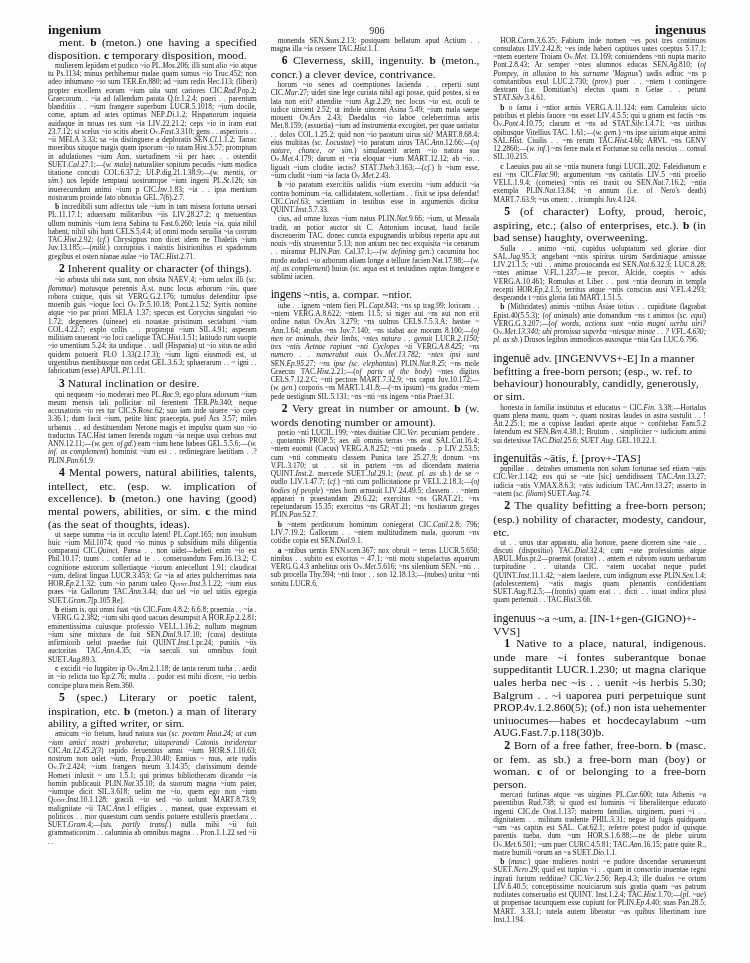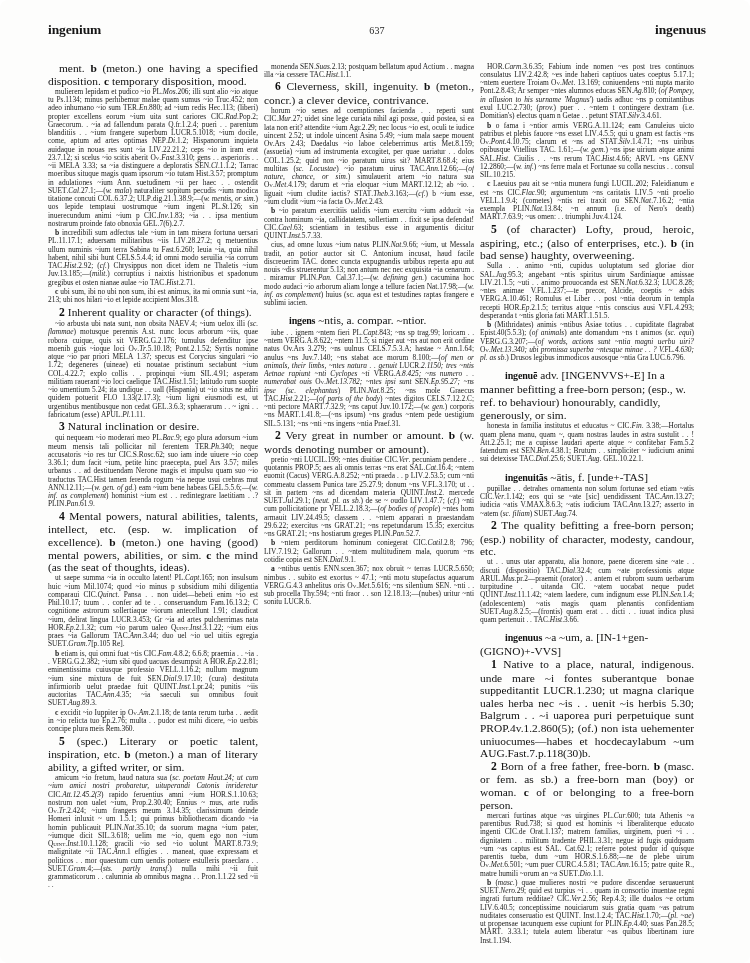--- a/index.html
+++ b/index.html
@@ -49,26 +49,26 @@
     letter-spacing: 0.2px;
     position: absolute;
     left: 50%;
     transform: translateX(-50%);
     top: 3px;
   }
 
   
   .columns {
     position: absolute;
-    top: 62px;
+    top: 36px;
     left: 48px;
     width: 658px;
     height: 902px;
     display: flex;
-    gap: 6px;
+    gap: 14px;
   }
   .col {
     width: 210px;
     height: 902px;
     overflow: hidden;
     position: relative;
   }
   .col.col-3 { width: 214px; }
 
   
@@ -99,24 +99,23 @@
 
   .b { font-weight: bold; }
   .i { font-style: italic; }
   
   .sc {
     font-variant: small-caps;
     font-style: normal;
   }
 
   .headword {
-    font-weight: bold;
-    font-size: 10px;
+    font-weight: normal;
+    font-size: 12px;
     letter-spacing: -0.15px;
-    margin-left: 25px;
   }
   .entry-head {
     font-size: 11.4px;
     line-height: 12.8px;
     margin-top: 7px;
     margin-bottom: 0;
   }
   .sensenum {
     font-weight: bold;
     font-size: 11.6px;
@@ -126,30 +125,29 @@
     font-size: 7.6px;
   }
 </style>
 </head>
 <body>
 
 <div class="page">
 
   <div class="running-head">
     <span class="rh-left">ingenium</span>
-    <span class="rh-center">637</span>
+    <span class="rh-center">906</span>
     <span class="rh-right">ingenuus</span>
   </div>
 
   <div class="columns">
     <div class="col col-1">
         <p class="def sense">ment. <span class="b">b</span> (meton.) one having a specified disposition. <span class="b">c</span> temporary disposition, mood.</p>
         <p class="cit">mulierem lepidam et pudico ~io <span class="sc">PL</span>.<span class="i">Mos</span>.206; illi sunt alio ~io atque tu Ps.1134; minus perhibemur malae quam sumus ~io Truc.452; non adeo inhumano ~io sum <span class="sc">TER</span>.<span class="i">En</span>.880; ad ~ium redis Hec.113; (liberi) propter excellens eorum ~ium uita sunt cariores <span class="sc">CIC</span>.<span class="i">Rad</span>.Pop.2; Graecorum. . ~ia ad fallendum parata Q.fr.1.2.4; pueri . . parentum blanditiis . . ~ium frangere superbum <span class="sc">LUCR</span>.5.1018; ~ium docile, come, aptum ad artes optimas <span class="sc">NEP</span>.<span class="i">Di</span>.1.2; Hispanorum inquieta auidaque in nouas res sunt ~ia <span class="sc">LIV</span>.22.21.2; ceps ~io in iram erat 23.7.12; si scelus ~io scitis aberit <span class="sc">Ov</span>.<span class="i">Fast</span>.3.310; gens . . asperioris . . ~ii <span class="sc">MELA</span> 3.33; sa ~ia distinguere a deploratis <span class="sc">SEN</span>.<span class="i">Cl</span>.1.1.2; Tarrac moeribus situque magis quam ipsorum ~io tutam Hist.3.57; promptum in adulationes ~ium Ann. suetudinem ~ii per haec . . ostendit <span class="sc">SUET</span>.<span class="i">Cal</span>.27.1;—(<span class="i">w. mala</span>) naturaliter sopitum pecudis ~ium modica titatione concuti <span class="sc">COL</span>.6.37.2; <span class="sc">ULP</span>.dig.21.1.38.9;—(<span class="i">w. mentis, or sim.</span>) uos lepide temptaui uostrumque ~ium ingeni <span class="sc">PL</span>.<span class="i">St</span>.126; sin inuerecundum animi ~ium p <span class="sc">CIC</span>.<span class="i">Inv</span>.1.83; ~ia . . ipsa mentium nostrarum proinde fato obnoxia <span class="sc">GEL</span>.7(6).2.7.</p>
         <p class="cit"><span class="sensenum-sm">b</span> incredibili sum adfectus tale ~ium in tam misera fortuna uersari <span class="sc">PL</span>.11.17.1; aduersam militaribus ~iis <span class="sc">LIV</span>.28.27.2; q metuentius ullum numinis ~ium terra Sabina tu Fast.6.260; leuia ~ia, quia nihil habent, nihil sibi hunt <span class="sc">CELS</span>.5.4.4; id omni modo seruilia ~ia corrum <span class="sc">TAC</span>.<span class="i">Hist</span>.2.92; (<span class="i">cf.</span>) Chrysippus non dicet idem ne Thaletis ~ium Juv.13.185;—(<span class="i">milit.</span>) corruptius i naixtis histrionibus et spadonum gregibus et osten nianae aulae ~io <span class="sc">TAC</span>.<span class="i">Hist</span>.2.71.</p>
-        <p class="cit"><span class="sensenum-sm">c</span> ubi sum, ibi no ubi non sum, ibi est animus, ita mi omnia sunt ~ia, 213; ubi nos hilari ~io et lepide accipient Mos.318.</p>
         <p class="def sense"><span class="sensenum">2</span> Inherent quality or character (of things).</p>
         <p class="cit">~io arbusta ubi nata sunt, non obsita <span class="sc">NAEV</span>.4; ~ium uelox illi (<span class="i">sc. flammae</span>) motusque perennis A.st. nunc locus arborum ~iis, quae robora cuique, quis sit <span class="sc">VERG</span>.G.2.176; tumulus defenditur ipse moenib guis ~ioque loci <span class="sc">Ov</span>.<span class="i">Tr</span>.5.10.18; Pont.2.1.52; Syrtis nomine atque ~io par priori <span class="sc">MELA</span> 1.37; specus est Corycius singulari ~io 1.72; degeneres (uineae) eti nouatae pristinum sectabunt ~ium <span class="sc">COL</span>.4.22.7; explo collis . . propinqui ~ium <span class="sc">SIL</span>.4.91; asperam militiam rauerant ~io loci caelique <span class="sc">TAC</span>.<span class="i">Hist</span>.1.51; latitudo rum suopte ~io umentium 5.24; ita undique . . uall (Hispania) ut ~io situs ne adiri quidem potuerit <span class="sc">FLO</span> 1.33(2.17.3); ~ium ligni eiusmodi est, ut urgentibus mentibusque non cedat <span class="sc">GEL</span>.3.6.3; sphaerarum . . ~ igni . . fabricatum (esse) <span class="sc">APUL</span>.<span class="i">Pl</span>.1.11.</p>
         <p class="def sense"><span class="sensenum">3</span> Natural inclination or desire.</p>
         <p class="cit">qui nequeam ~io moderari meo <span class="sc">PL</span>.<span class="i">Bac</span>.9; ego plura adorsum ~ium meum mensis tali pollicitar nil ferentem <span class="sc">TER</span>.<span class="i">Ph</span>.340; neque accusatoris ~io res tur <span class="sc">CIC</span>.S.Rosc.62; suo iam inde uiuere ~io coep 3.36.1; dum facit ~ium, petite hinc praecepta, puel Ars 3.57; miles urbanus . . ad destituendam Nerone magis et impulsu quam suo ~io traductus <span class="sc">TAC</span>.Hist tamen ferenda rogum ~ia neque usui crebras mut <span class="sc">ANN</span>.12.11;—(<span class="i">w. gen. of gd.</span>) eam ~ium bene habeas <span class="sc">GEL</span>.5.5.6;—(<span class="i">w. inf. as complement</span>) hominist ~ium est . . redintegrare laetitiam . .? <span class="sc">PLIN</span>.<span class="i">Pan</span>.61.9.</p>
         <p class="def sense"><span class="sensenum">4</span> Mental powers, natural abilities, talents, intellect, etc. (esp. w. implication of excellence). <span class="b">b</span> (meton.) one having (good) mental powers, abilities, or sim. <span class="b">c</span> the mind (as the seat of thoughts, ideas).</p>
         <p class="cit">ut saepe summa ~ia in occulto latent! <span class="sc">PL</span>.<span class="i">Capt</span>.165; non insulsum huic ~ium Mil.1074; quod ~io minus p subsidium mihi diligentia comparaui <span class="sc">CIC</span>.<span class="i">Quinct</span>. Pansa . . non uidet—bebeti enim ~io est Phil.10.17; tuum . . confer ad te . . conseruandum Fam.16.13.2; C cognitione astrorum sollertiaque ~iorum antecellunt 1.91; claudicat ~ium, delirat lingua <span class="sc">LUCR</span>.3.453; Gr ~ia ad artes pulcherrimas nata <span class="sc">HOR</span>.<span class="i">Ep</span>.2.1.32; cum ~io parum ualeo <span class="sc">Quint</span>.<span class="i">Inst</span>.3.1.22; ~ium eius praes ~ia Gallorum <span class="sc">TAC</span>.<span class="i">Ann</span>.3.44; duo uel ~io uel uitiis egregia <span class="sc">SUET</span>.<span class="i">Gram</span>.7[p.105 Re].</p>
         <p class="cit"><span class="sensenum-sm">b</span> etiam is, qui omni fuat ~tis <span class="sc">CIC</span>.<span class="i">Fam</span>.4.8.2; 6.6.8; praemia . . ~ia . . <span class="sc">VERG</span>.G.2.382; ~ium sibi quod uacuas desumpsit A <span class="sc">HOR</span>.<span class="i">Ep</span>.2.2.81; eminentissima cuiusque professio <span class="sc">VELL</span>.1.16.2; nullum magnum ~ium sine mixtura de fuit <span class="sc">SEN</span>.<span class="i">Dial</span>.9.17.10; (cura) destituta infirmiorib uelut praedae fuit <span class="sc">QUINT</span>.<span class="i">Inst</span>.1.pr.24; punitis ~iis auctoritas <span class="sc">TAC</span>.<span class="i">Ann</span>.4.35; ~ia saeculi sui omnibus fouit <span class="sc">SUET</span>.<span class="i">Aug</span>.89.3.</p>
         <p class="cit"><span class="sensenum-sm">c</span> excidit ~io Iuppiter ip <span class="sc">Ov</span>.<span class="i">Am</span>.2.1.18; de tanta rerum turba . . aedit in ~io relicta tuo Ep.2.76; multa . . pudor est mihi dicere, ~io uerbis concipe plura meis Rem.360.</p>
         <p class="def sense"><span class="sensenum">5</span> (spec.) Literary or poetic talent, inspiration, etc. <span class="b">b</span> (meton.) a man of literary ability, a gifted writer, or sim.</p>
         <p class="cit">amicum ~io fretum, haud natura sua (<span class="i">sc. poetam Haut.24; ut cum ~ium amici nostri probaretur, uituperandi Catonis inrideretur <span class="sc">CIC</span>.<span class="i">Att</span>.12.45.2(3</span>) rapido feruentius amni ~ium <span class="sc">HOR</span>.S.1.10.63; nostrum non ualet ~ium, Prop.2.30.40; Ennius ~ mus, arte rudis <span class="sc">Ov</span>.<span class="i">Tr</span>.2.424; ~ium frangers meum 3.14.35; clarissimum deinde Homeri inluxit ~ um 1.5.1; qui primus bibliothecam dicando ~ia homin publicauit <span class="sc">PLIN</span>.<span class="i">Nat</span>.35.10; da suorum magna ~ium pater, ~iumque dicit <span class="sc">SIL</span>.3.618; uelim me ~io, quem ego non ~ium <span class="sc">Quint</span>.<span class="i">Inst</span>.10.1.128; gracili ~io sed ~io uolunt <span class="sc">MART</span>.8.73.9; malignitate ~ii <span class="sc">TAC</span>.<span class="i">Ann</span>.1 effigies . . maneat, quae expressam et politicos . . mor quaestum cum uendis potuere estulleris praeclara . . <span class="sc">SUET</span>.<span class="i">Gram</span>.4;—(<span class="i">sts. partly transf.</span>) nulla mihi ~ii fuit grammaticorum . . calumnia ab omnibus magna . . Pron.1.1.22 sed ~ii . .</p>
@@ -169,21 +167,21 @@
       </div>
     <div class="col col-3">
         <p class="cit"><span class="sc">HOR</span>.<span class="i">Carm</span>.3.6.35; Fabium inde nomen ~es post tres continuos consulatus <span class="sc">LIV</span>.2.42.8; ~es inde haberi captiuos uates coeptus 5.17.1; ~ntem euertere Troiam <span class="sc">Ov</span>.<span class="i">Met</span>. 13.169; coniuendens ~nti nupta marito Pont.2.8.43; Ar semper ~ntes alumnos educas <span class="sc">SEN</span>.<span class="i">Ag</span>.810; (<span class="i">of Pompey, in allusion to his surname 'Magnus'</span>) uadis adhuc ~ns p comitantibus exul <span class="sc">LUC</span>.2.730; (<span class="i">prov.</span>) puer . . ~ntem t contingere dextram (i.e. Domitian's) electus quam n Getae . . petunt <span class="sc">STAT</span>.<span class="i">Silv</span>.3.4.61.</p>
         <p class="cit"><span class="sensenum-sm">b</span> o fama i ~ntior armis <span class="sc">VERG</span>.A.11.124; eam Canuleius uicto patribus et plebis fauore ~ns esset <span class="sc">LIV</span>.4.5.5; qui u gnam est factis ~ns <span class="sc">Ov</span>.<span class="i">Pont</span>.4.10.75; clarum et ~ns ad <span class="sc">STAT</span>.<span class="i">Silv</span>.1.4.71; ~ns uiribus opibusque Vitellius <span class="sc">TAC</span>. 1.61;—(<span class="i">w. gem.</span>) ~ns ipse uirium atque animi <span class="sc">SAL</span>.<span class="i">Hist</span>. Ciuilis . . ~ns rerum <span class="sc">TAC</span>.<span class="i">Hist</span>.4.66; <span class="sc">ARVL</span> ~ns <span class="sc">GENV</span> 12.2860;—(<span class="i">w. inf.</span>) ~ns ferre mala et Fortunae su colla nescius . . consul <span class="sc">SIL</span>.10.215.</p>
         <p class="cit"><span class="sensenum-sm">c</span> Laeuius pau ait se ~ntia munera fungi <span class="sc">LUCIL</span>.202; Faleidianum e est ~ns <span class="sc">CIC</span>.<span class="i">Flac</span>.90; argumentum ~ns caritatis <span class="sc">LIV</span>.5 ~nti proelio <span class="sc">VELL</span>.1.9.4; (cometes) ~ntis rei traxit ou <span class="sc">SEN</span>.<span class="i">Nat</span>.7.16.2; ~ntia exempla <span class="sc">PLIN</span>.<span class="i">Nat</span>.13.84; ~n annum (i.e. of Nero's death) <span class="sc">MART</span>.7.63.9; ~us omen: . . triumphi Juv.4.124.</p>
         <p class="def sense"><span class="sensenum">5</span> (of character) Lofty, proud, heroic, aspiring, etc.; (also of enterprises, etc.). <span class="b">b</span> (in bad sense) haughty, overweening.</p>
         <p class="cit">Sulla . . animo ~nti, cupidus uoluptatum sed gloriae dior <span class="sc">SAL</span>.<span class="i">Jug</span>.95.3; angebant ~ntis spiritus uirum Sardiniaque amissae <span class="sc">LIV</span>.21.1.5; ~uti . . animo prouocanda est <span class="sc">SEN</span>.<span class="i">Nat</span>.6.32.3; <span class="sc">LUC</span>.8.28; ~ntes animae V.<span class="sc">FL</span>.1.237;—te precor, Alcide, coeptis ~ adsis <span class="sc">VERG</span>.A.10.461; Romulus et Liber . . post ~ntia deorum in templa recepti <span class="sc">HOR</span>.<span class="i">Ep</span>.2.1.5; territus atque ~ntis conscius ausi V.<span class="sc">FL</span>.4.293; desperanda t ~ntis gloria fati <span class="sc">MART</span>.1.51.5.</p>
         <p class="cit"><span class="sensenum-sm">b</span> (Mithridates) animis ~ntibus Asiae totius . . cupiditate flagrabat Epist.40(5.5.3); (<span class="i">of animals</span>) ante domandum ~ns t animos (<span class="i">sc. equi</span>) <span class="sc">VERG</span>.G.3.207;—(<span class="i">of words, actions sunt ~ntia magni uerbu uiri? <span class="sc">Ov</span>.<span class="i">Met</span>.13.340; ubi promissa superba ~ntesque minae . . ? V.<span class="sc">FL</span>.4.630; pl. as sb.</span>) Drusos legibus immodicos ausosque ~ntia Gra <span class="sc">LUC</span>.6.796.</p>
         <p class="entry-head"><span class="headword">ingenuē</span><span> adv. [INGENVVS+-E] In a manner befitting a free-born person; (esp., w. ref. to behaviour) honourably, candidly, generously, or sim.</span></p>
         <p class="cit">honesta in familia institutus et educatus ~ <span class="sc">CIC</span>.<span class="i">Fin</span>. 3.38;—Hortalus quam plena manu, quam ~, quam nostras laudes in astra sustulit . . ! Att.2.25.1; me a cupisse laudari aperte atque ~ confitebar Fam.5.2 fatendum est <span class="sc">SEN</span>.<span class="i">Ben</span>.4.38.1; Brutum . . simpliciter ~ iudicium animi sui detexisse <span class="sc">TAC</span>.<span class="i">Dial</span>.25.6; <span class="sc">SUET</span>.<span class="i">Aug</span>. <span class="sc">GEL</span>.10.22.1.</p>
-        <p class="entry-head"><span class="headword">ingenuitās</span><span> ~ātis, f. [unde+-TAS]</span></p>
+        <p class="entry-head"><span class="headword">ingenuitās</span><span> ~ātis, f. [prov+-TAS]</span></p>
         <p class="cit">pupillae . . detrahes ornamenta non solum fortunae sed etiam ~atis <span class="sc">CIC</span>.<span class="i">Ver</span>.1.142; eos qui se ~ate [sic] uendidissent <span class="sc">TAC</span>.<span class="i">Ann</span>.13.27; iudicia ~atis V.<span class="sc">MAX</span>.8.6.3; ~atis iudicium <span class="sc">TAC</span>.<span class="i">Ann</span>.13.27; asserto in ~atem (<span class="i">sc. filiam</span>) <span class="sc">SUET</span>.<span class="i">Aug</span>.74.</p>
         <p class="def sense"><span class="sensenum">2</span> The quality befitting a free-born person; (esp.) nobility of character, modesty, candour, etc.</p>
         <p class="cit">ut . . unus utar apparatu, alia honore, paene dicerem sine ~ate . . discuti (dispositio) <span class="sc">TAC</span>.<span class="i">Dial</span>.32.4; cum ~ate professionis atque <span class="sc">ARUL</span>.<span class="i">Mus</span>.pr.2—praemit (orator) . . antem et rubrom suum uerbarum turpitudine . . uitanda <span class="sc">CIC</span>. ~atem uocabat neque pudet <span class="sc">QUINT</span>.<span class="i">Inst</span>.11.1.42; ~atem laedere, cum indignum esse <span class="sc">PLIN</span>.<span class="i">Sen</span>.1.4; (adolescentem) ~atis magis quam plenantis confidentiam <span class="sc">SUET</span>.<span class="i">Aug</span>.8.2.5;—(frontis) quam erat . . dicti . . iuuat indica plusi quam pertenuit . . <span class="sc">TAC</span>.<span class="i">Hist</span>.3.66.</p>
         <p class="entry-head"><span class="headword">ingenuus</span><span> ~a ~um, a. [IN-1+gen-(GIGNO)+-VVS]</span></p>
         <p class="def sense"><span class="sensenum">1</span> Native to a place, natural, indigenous. unde mare ~i fontes suberantque bonae suppeditantit LUCR.1.230; ut magna clarique uales herba nec ~is . . uenit ~is herbis 5.30; Balgrum . . ~i uaporea puri perpetuique sunt PROP.4v.1.2.860(5); (of.) non ista uehementer uniuocumes—habes et hocdecaylabum ~um AUG.Fast.7.p.118(30)b.</p>
         <p class="def sense"><span class="sensenum">2</span> Born of a free father, free-born. <span class="b">b</span> (masc. or fem. as sb.) a free-born man (boy) or woman. <span class="b">c</span> of or belonging to a free-born person.</p>
         <p class="cit">mercari furtinas atque ~as uirgines <span class="sc">PL</span>.<span class="i">Cur</span>.600; tuta Athenis ~a parentibus Rud.738; si quod est hominis ~i liberaliterque educato ingenti <span class="sc">CIC</span>.de Orat.1.137; matrem familias, uirginem, pueri ~i . . dignitatem . . militum tradente <span class="sc">PHIL</span>.3.31; negue id fugis quidquam ~um ~as captus est <span class="sc">SAL</span>. Cat.62.1; referre potest pudor id quisque parentis tueba, dum ~um <span class="sc">HOR</span>.S.1.6.88;—ne de plebe uirum <span class="sc">Ov</span>.<span class="i">Met</span>.6.501; ~um puer <span class="sc">CURC</span>.4.5.81; <span class="sc">TAC</span>.<span class="i">Ann</span>.16.15; patre quite R., matre humili ~orum an ~a <span class="sc">SUET</span>.<span class="i">Dio</span>.1.1.</p>
         <p class="cit"><span class="sensenum-sm">b</span> (<span class="i">masc.</span>) quae mulieres nostri ~e pudore discendae seruauerunt <span class="sc">SUET</span>.<span class="i">Nero</span>.29; quid est turpius ~i . . quam in consortio inuentae regni ingrati furtum redditae? <span class="sc">CIC</span>.<span class="i">Ver</span>.2.56; Rep.4.3; ille dualos ~e ortum <span class="sc">LIV</span>.6.40.5; conceptissime nouiciarum suis gratia quam ~as patrum nuditates conseruatio est <span class="sc">QUINT</span>. Inst.1.2.4; <span class="sc">TAC</span>.<span class="i">Hist</span>.1.70;—(<span class="i">pl. ~ae</span>) ut propensae tacunquem esse cupiunt for <span class="sc">PLIN</span>.<span class="i">Ep</span>.4.40; suas Pan.28.5; <span class="sc">MART</span>. 3.33.1; tutela autem liberatur ~as quibus libertinam iure  Inst.1.194.</p>
       </div>
   </div>

